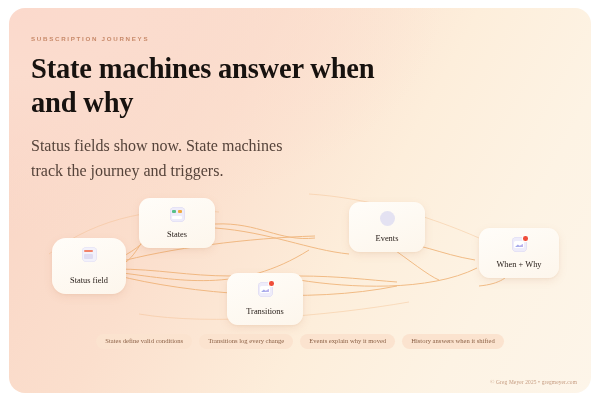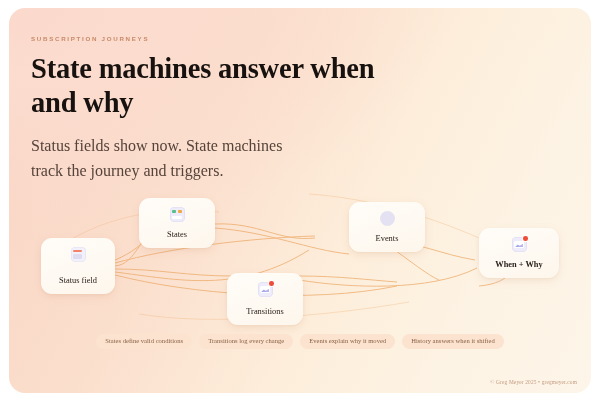--- a/index.html
+++ b/index.html
@@ -255,21 +255,21 @@
           <path d="M470,110 C492,108 500,100 500,96"></path>
           <path d="M106,84 C140,70 150,46 148,44"></path>
         </g>
         <g fill="none" stroke="#f0b37c" stroke-width="0.8" opacity="0.45">
           <path d="M40,78 C90,40 150,30 210,36"></path>
           <path d="M130,138 C200,150 320,140 400,126"></path>
           <path d="M300,18 C360,22 420,40 470,62"></path>
         </g>
       </svg>
 
-      <div class="node" style="left:32px; top:62px; width:74px; height:56px;">
+      <div class="node" style="left:43px; top:62px; width:74px; height:56px;border-radius:14px;">
         <span class="badge form"></span>
         <span class="node-label">Status field</span>
       </div>
 
       <div class="node" style="left:130px; top:22px; width:76px; height:50px;">
         <span class="badge chips">
           <span class="chips-base"></span>
         </span>
         <span class="node-label">States</span>
       </div>
@@ -281,21 +281,21 @@
         </span>
         <span class="node-label">Transitions</span>
       </div>
 
       <div class="node" style="left:304px; top:26px; width:76px; height:50px;margin-left:36px;">
         <span class="badge circle"></span>
         <span class="node-label">Events</span>
       </div>
 
 
-      <div class="node" style="left:470px; top:52px; width:80px; height:50px;font-weight:bold;">
+      <div class="node" style="left:470px; top:52px; width:80px; height:50px;">
         <span class="badge photo">
           <span class="photo-inner"></span>
           <span class="dot-red"></span>
         </span>
         <span class="node-label">When + Why</span>
       </div>
 
     </div>
 
     <div class="chiprow">

